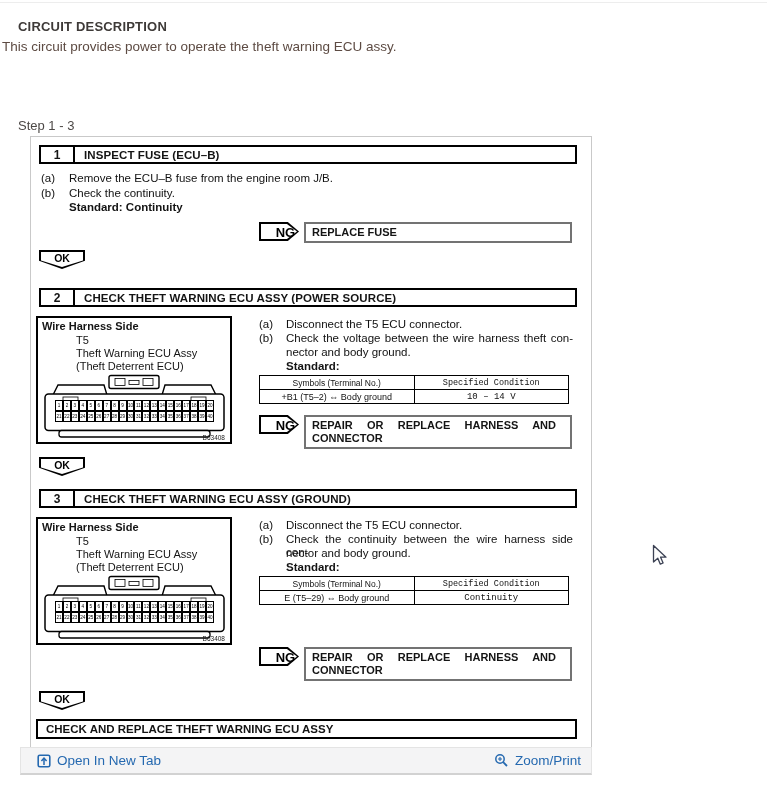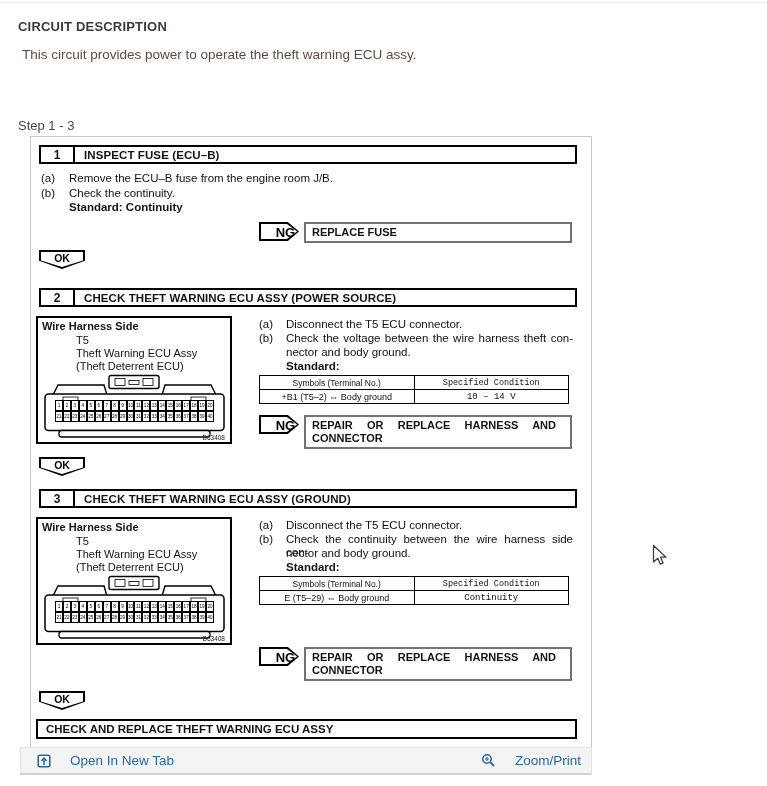--- a/index.html
+++ b/index.html
@@ -3,21 +3,21 @@
 <meta charset="utf-8">
 <style>
   * { margin:0; padding:0; box-sizing:border-box; }
   html,body { width:767px; height:786px; background:#fff; overflow:hidden;
               font-family:"Liberation Sans", sans-serif; }
   .page { position:relative; width:706px; height:786px; background:#fff; }
   .top-rule { position:absolute; left:0; top:2px; width:767px; border-top:1px solid #ededed; }
 
   .heading { position:absolute; left:18px; top:19px; font-size:13px; font-weight:bold;
              color:#3e3a38; letter-spacing:.2px; }
-  .descr   { position:absolute; left:22px; top:39px; font-size:13.5px; color:#5d4b43;margin-top:8px; }
+  .descr   { position:absolute; left:2px; top:39px; font-size:13.5px; color:#5d4b43; }
   .step-label { position:absolute; left:18px; top:118px; font-size:13px; color:#4c4846; }
 
   
   .flowchart { position:absolute; left:30px; top:136px; width:562px; height:612px;
                background:#fff; border:1px solid #c9c9c9; color:#141414; }
 
   .step-header { position:absolute; left:8px; width:538px; height:19px;
                  border:2px solid #000; display:flex; align-items:center; background:#fff; }
   .step-num { width:34px; align-self:stretch; border-right:2px solid #000; display:flex;
               align-items:center; justify-content:center; font-weight:bold; font-size:12px; }
@@ -73,21 +73,21 @@
   .pin { border:0.5px solid #000; font-size:4.6px; line-height:10px; text-align:center;
          overflow:hidden; color:#000; background:#fff; }
 
   .final-box { position:absolute; left:5px; top:582px; width:541px; height:20px; border:2px solid #000;
                display:flex; align-items:center; padding-left:8px; font-size:11.5px; font-weight:bold; }
 
   
   .footer-bar { position:absolute; left:20px; top:747px; width:572px; height:28px;
                 background:#f4f4f5; border:1px solid #e4e4e4; border-bottom:2px solid #d2d2d2;
                 display:flex; align-items:center; justify-content:space-between; padding:0 10px 0 16px; }
-  .footer-link { display:flex; align-items:center; gap:19px; color:#2569b0; font-size:13.5px;
+  .footer-link { display:flex; align-items:center; gap:6px; color:#2569b0; font-size:13.5px;
                  text-decoration:none; cursor:pointer; }
 
   .cursor { position:absolute; left:652px; top:544px; }
 </style>
 </head>
 <body>
 
 <div class="page">
   <div class="top-rule"></div>
 

